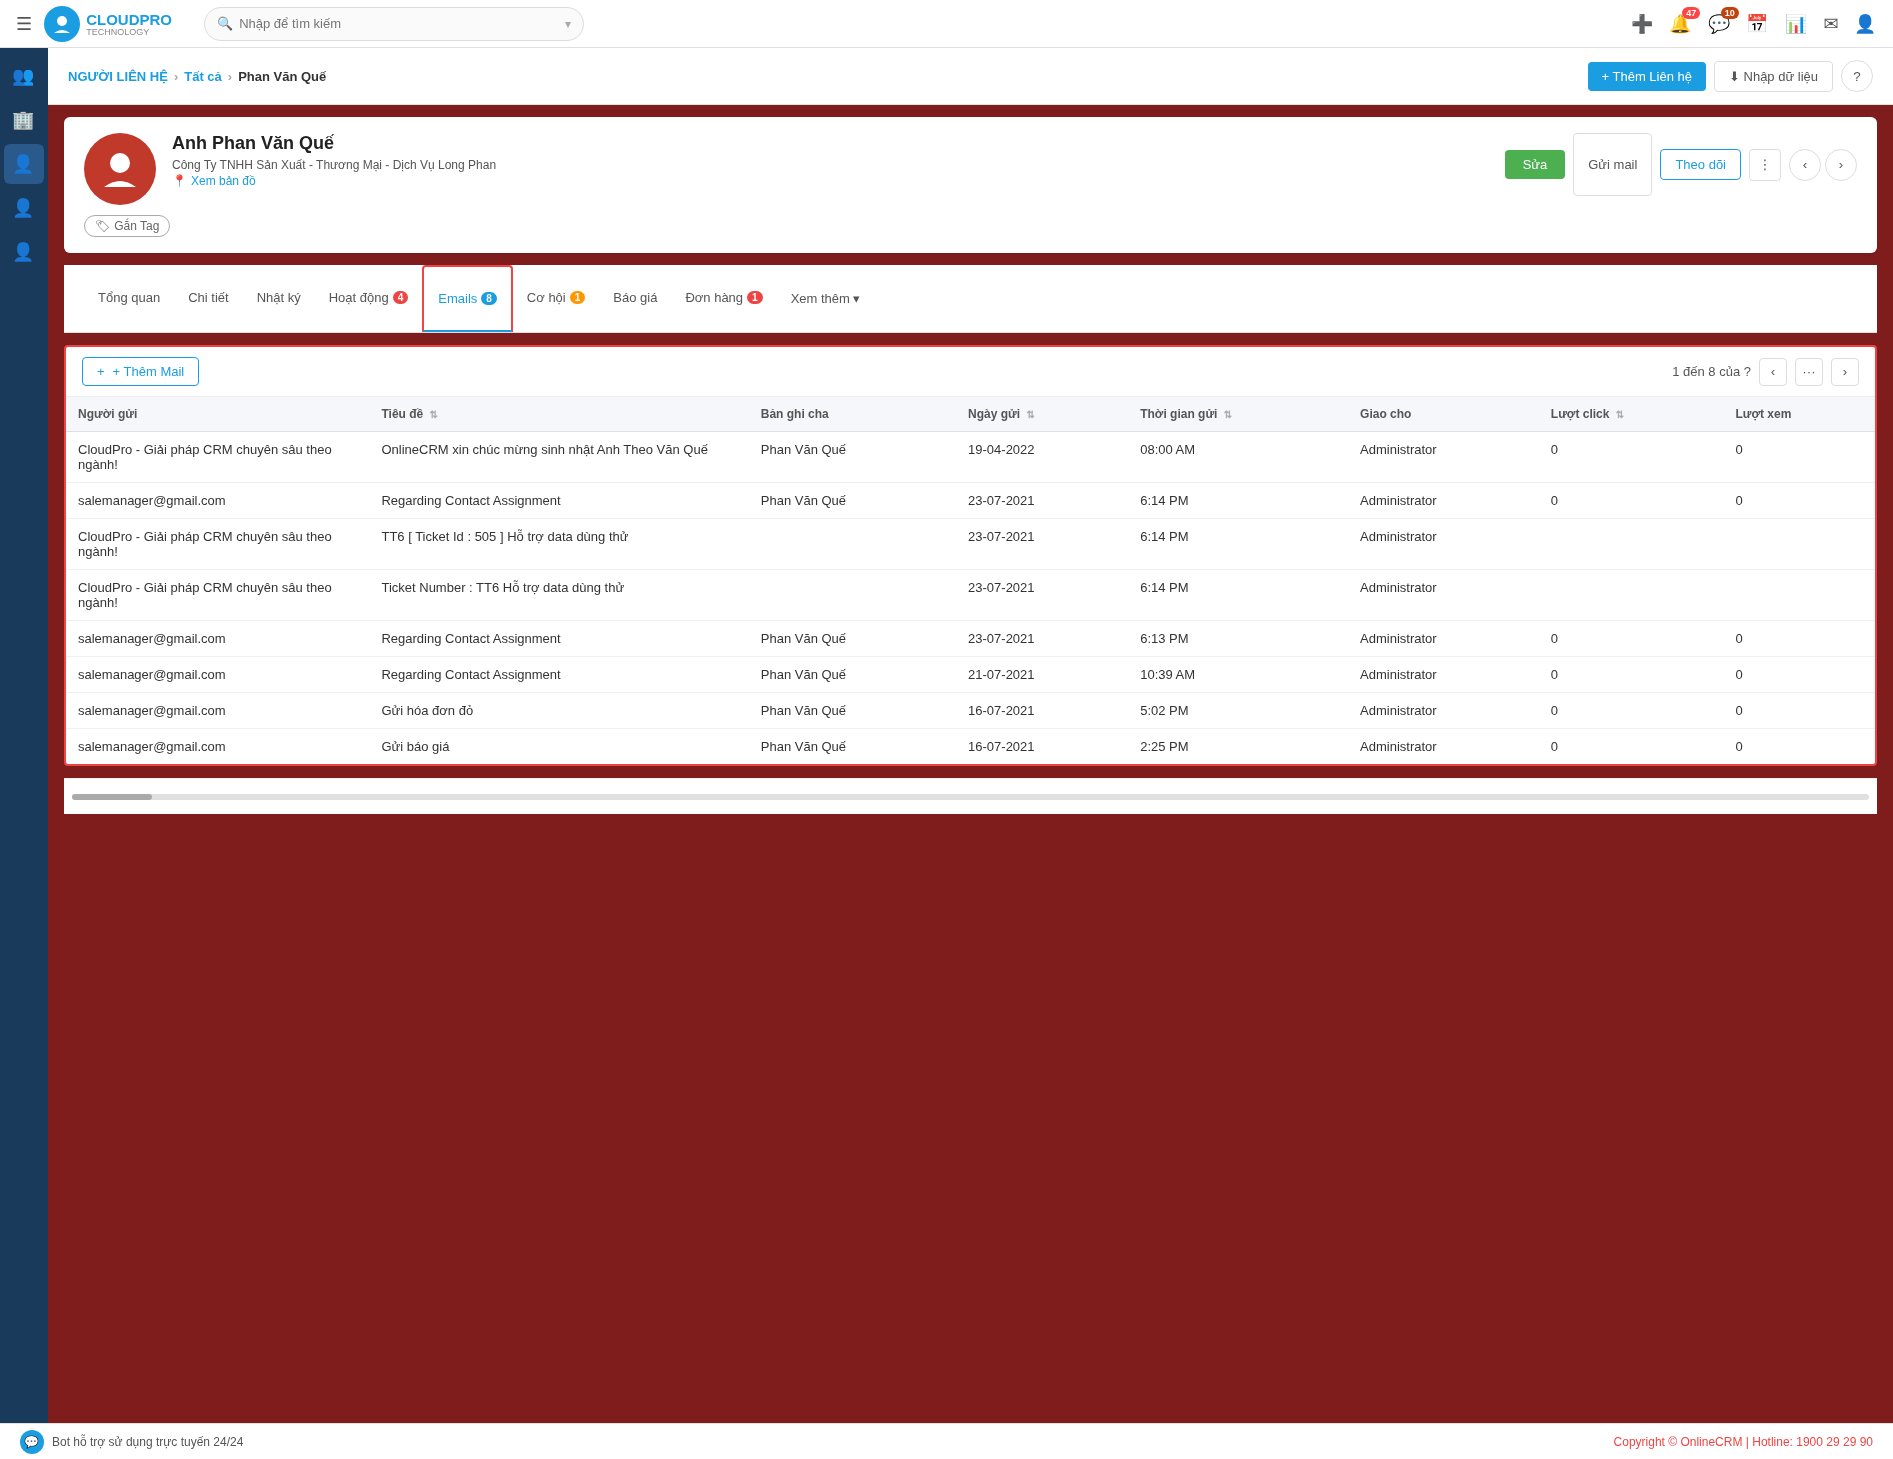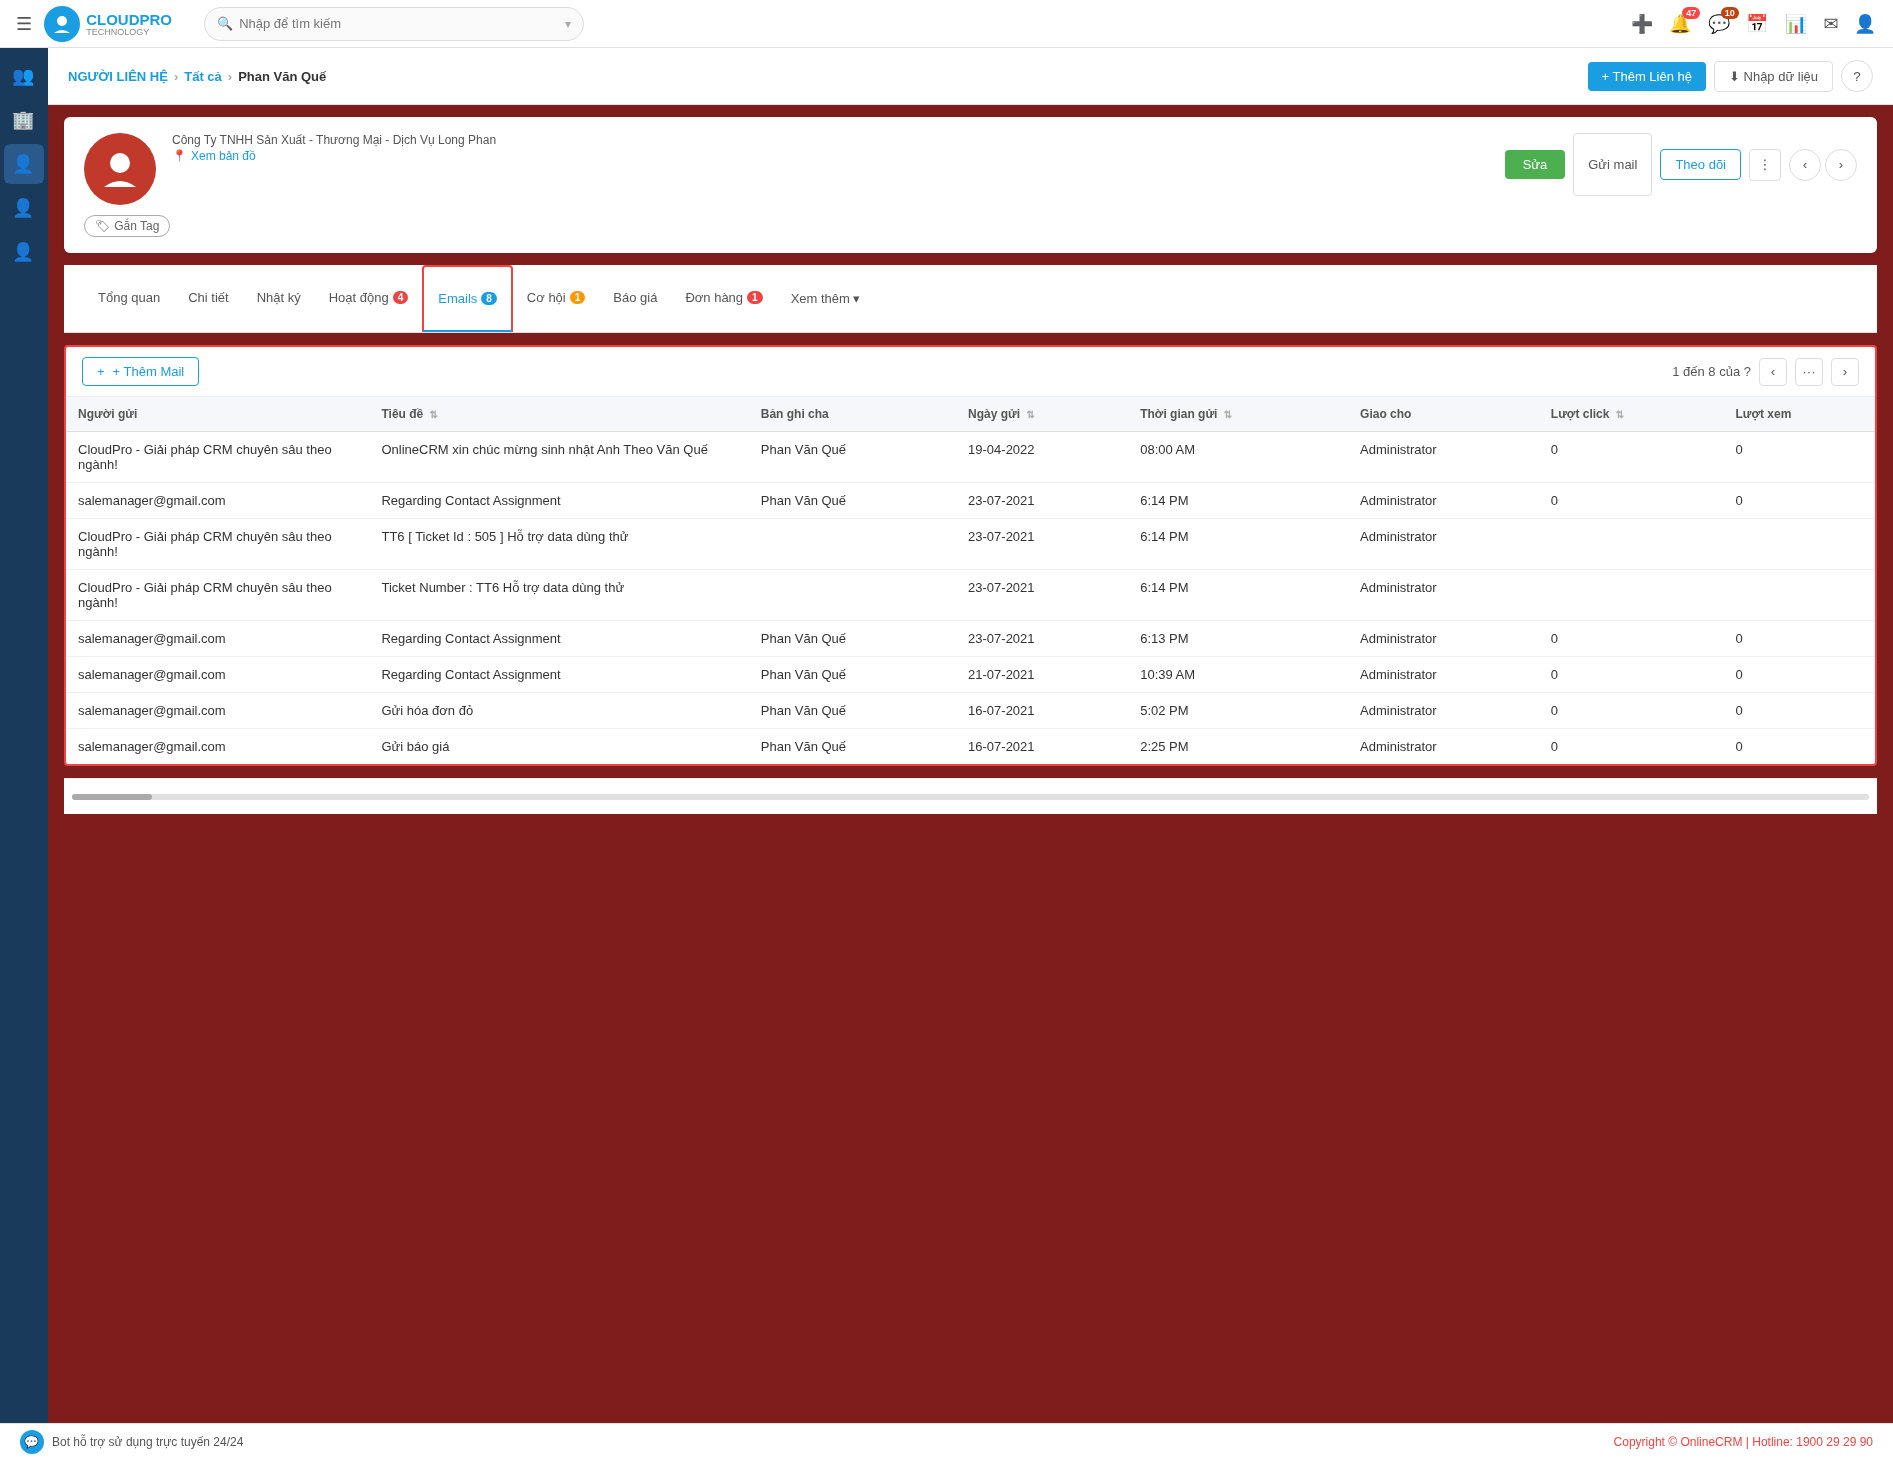--- a/index.html
+++ b/index.html
@@ -220,20 +220,21 @@
 
     <div class="contact-card">
       <div class="contact-header">
         <div class="avatar">
           <svg width="40" height="40" viewBox="0 0 40 40">
             <circle cx="20" cy="14" r="10" fill="white"></circle>
             <path d="M4 38 Q20 26 36 38" fill="white"></path>
           </svg>
         </div>
         <div class="contact-info">
+          <div class="contact-name">Anh Phan Văn Quế</div>
           <div class="contact-detail">Công Ty TNHH Sản Xuất - Thương Mại - Dịch Vụ Long Phan</div>
           <div class="contact-detail" style="color:#1a9de1;cursor:pointer;">
             <span>📍</span>
             <span>Xem bản đồ</span>
           </div>
         </div>
         <div class="contact-actions">
           <button class="btn-success">Sửa</button>
           <button class="btn-mail">Gửi mail</button>
           <button class="btn-theo-doi">Theo dõi</button>

